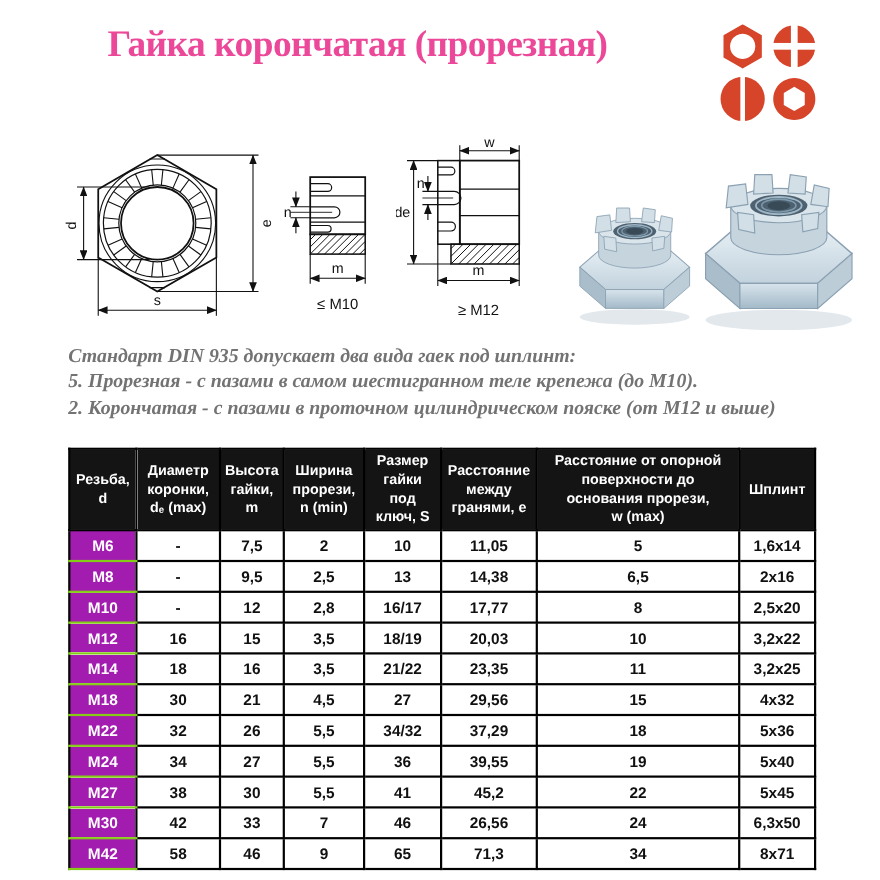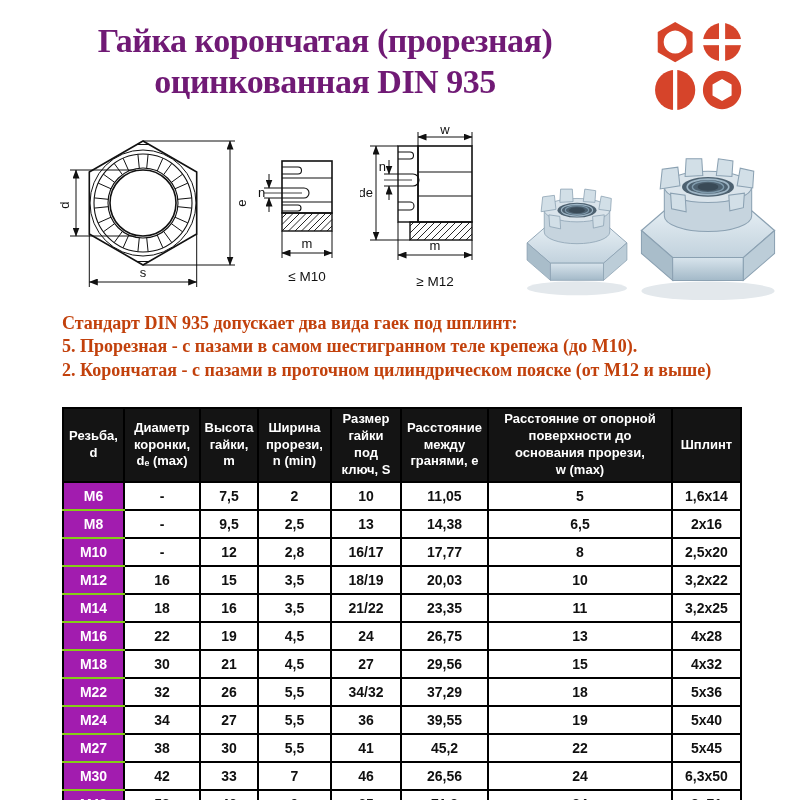--- a/index.html
+++ b/index.html
@@ -1,56 +1,55 @@
 <!DOCTYPE html>
 <html lang="ru"><head>
 <meta charset="utf-8">
 <style>
   *{margin:0;padding:0;box-sizing:border-box}
   html,body{background:#fff}
   .page{position:relative;width:800px;height:800px;background:#ffffff;overflow:hidden;font-family:"Liberation Sans",sans-serif;color:#000}
 
   
   .title{position:absolute;left:40px;top:20px;width:570px;text-align:center;
-         font-family:"Liberation Serif",serif;font-weight:bold;font-size:34px;line-height:1.22;color:#701a75;letter-spacing:-0.5px}
+         font-family:"Liberation Serif",serif;font-weight:bold;font-size:34px;line-height:1.22;color:#ec4899;letter-spacing:-0.5px}
 
   
   .logo{position:absolute;left:653px;top:22px;width:96px;height:90px}
 
   
   .draw{position:absolute}
   .d-hex{left:58px;top:123px;width:195px;height:172px}
   .d-slot{left:252px;top:136px;width:110px;height:152px}
   .d-castle{left:360px;top:126px;width:137px;height:168px}
   .photo{position:absolute;left:503px;top:120px;width:292px;height:180px}
   .dimtxt{font-family:"Liberation Sans",sans-serif;font-size:13px;fill:#111}
   .cap{font-family:"Liberation Sans",sans-serif;font-size:13.5px;fill:#111}
 
   
   .desc{position:absolute;left:62px;top:312px;width:710px;
-        font-family:"Liberation Serif",serif;font-weight:bold;
-        font-size:18px;line-height:1.3;color:#c2410c}
+        font-family:"Liberation Serif",serif;font-weight:bold;font-style:italic;
+        font-size:18px;line-height:1.3;color:#737373}
 
   
   table.spec{position:absolute;left:62px;top:407px;width:678px;border-collapse:collapse;table-layout:fixed;background:#fff}
   table.spec th,table.spec td{border:2px solid #000;text-align:center;vertical-align:middle;overflow:hidden}
   table.spec thead th{background:#141414;color:#fff;font-weight:bold;font-size:13px;line-height:1.3;
         white-space:pre-line;height:74px;padding:2px 1px}
   table.spec tbody td{background:#fff;color:#101010;font-weight:bold;font-size:14px;height:18px;line-height:18px;padding:0}
   table.spec tbody th.rowhead{background:#a21caf;color:#fff;font-weight:bold;font-size:14px;height:18px;line-height:18px;padding:4px;
         border-top:2px solid #1a0000;border-bottom:2px solid #84cc16}
 </style>
 </head>
 <body>
 
 <div class="page">
 
   <div class="title">
     <div>Гайка корончатая (прорезная)</div>
-    <div>оцинкованная DIN 935</div>
   </div>
 
   <svg class="logo" viewBox="0 0 100 94">
     <g fill="#d6442a">
       <path fill-rule="evenodd" d="M23,0 L41.2,10.5 L41.2,31.5 L23,42 L4.8,31.5 L4.8,10.5 Z
                M23,9 A12,12 0 1 0 23.02,9 Z"></path>
       <circle cx="72" cy="21" r="20"></circle>
       <circle cx="23" cy="71" r="21"></circle>
       <path fill-rule="evenodd" d="M72,51 A20,20 0 1 0 72.02,51 Z
                M72,59.5 L81.96,65.25 L81.96,76.75 L72,82.5 L62.04,76.75 L62.04,65.25 Z"></path>
@@ -372,30 +371,20 @@
           <th class="rowhead">М14</th>
           <td>18</td>
           <td>16</td>
           <td>3,5</td>
           <td>21/22</td>
           <td>23,35</td>
           <td>11</td>
           <td>3,2x25</td>
         </tr>
         <tr>
-          <th class="rowhead">М16</th>
-          <td>22</td>
-          <td>19</td>
-          <td>4,5</td>
-          <td>24</td>
-          <td>26,75</td>
-          <td>13</td>
-          <td>4x28</td>
-        </tr>
-        <tr>
           <th class="rowhead">М18</th>
           <td>30</td>
           <td>21</td>
           <td>4,5</td>
           <td>27</td>
           <td>29,56</td>
           <td>15</td>
           <td>4x32</td>
         </tr>
         <tr>

